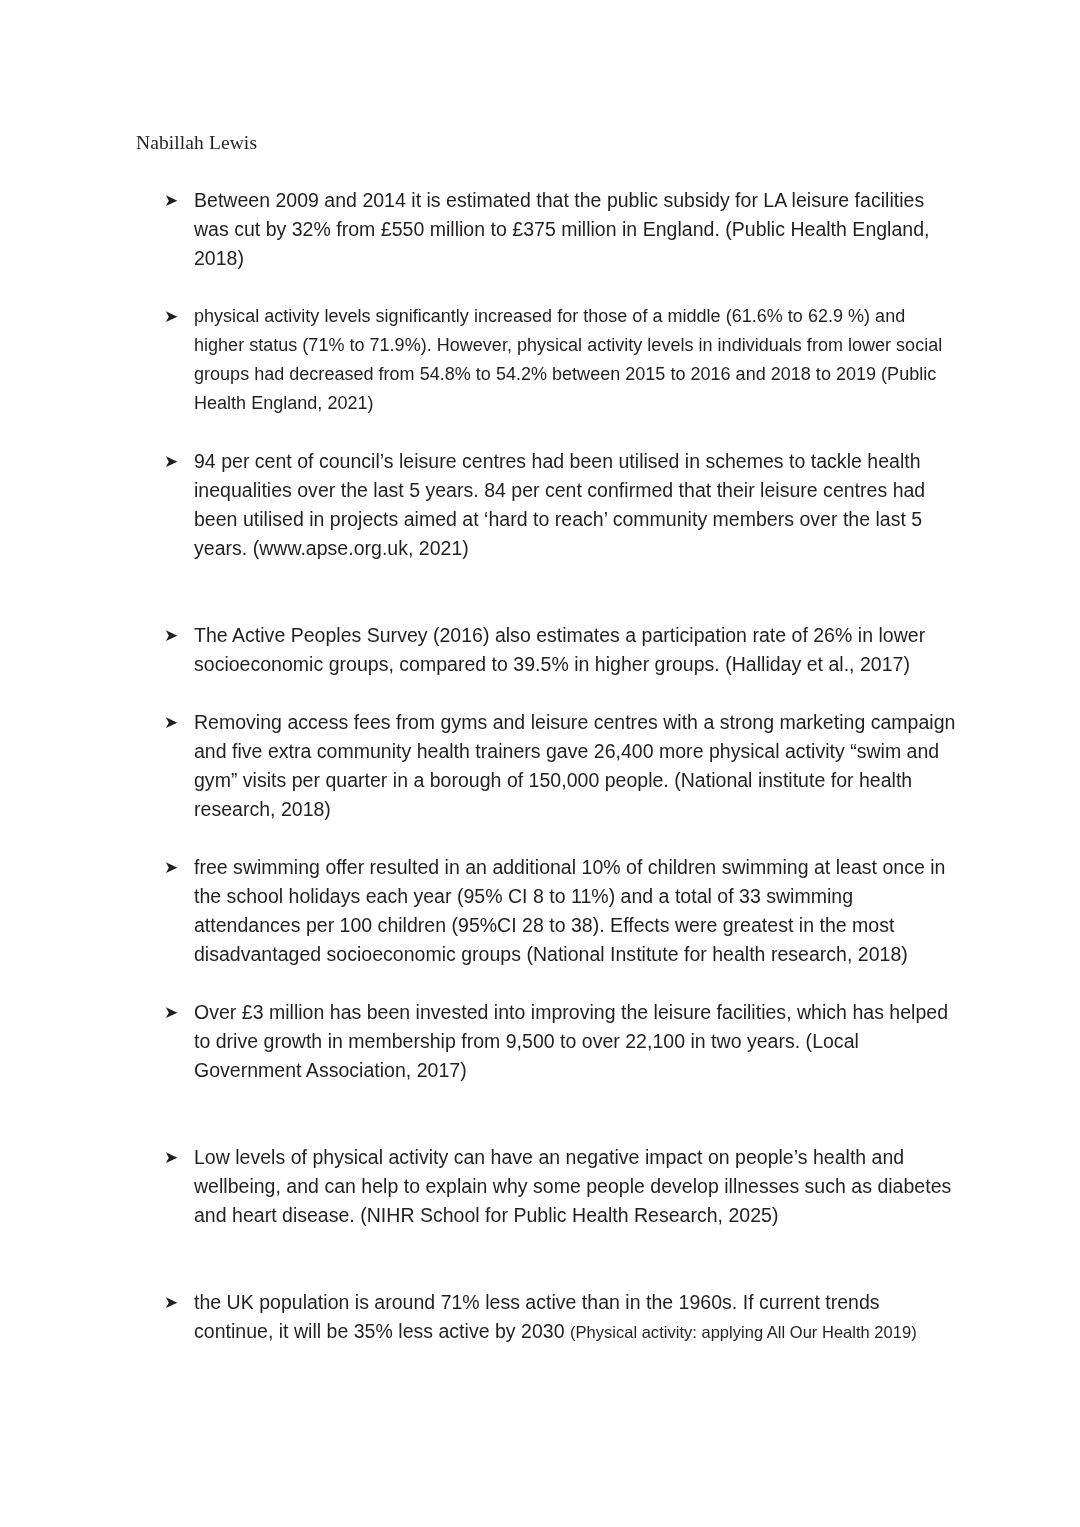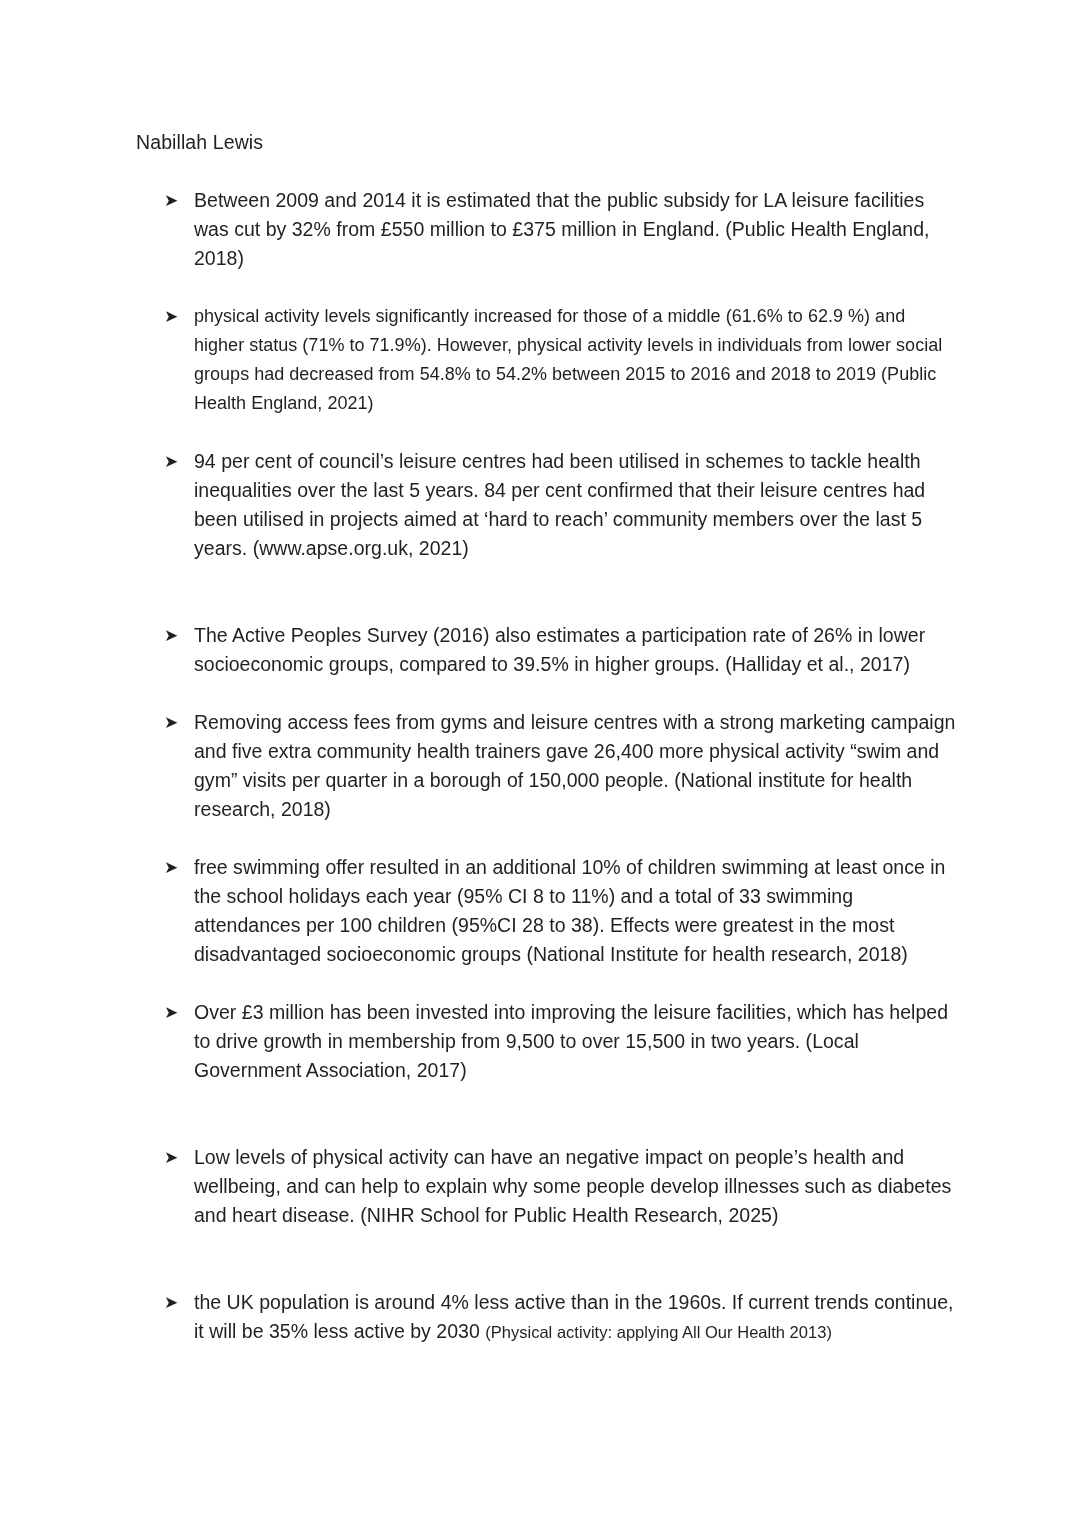--- a/index.html
+++ b/index.html
@@ -26,20 +26,21 @@
     left: 136px;
     top: 128px;
     width: 820px;
   }
   .author {
     font-size: 19.5px;
     line-height: 29px;
     color: #231f20;
     margin: 0 0 24px 0;
     letter-spacing: 0.1px;
+    font-family: Liberation Serif, serif;
   }
   .bullet-list {
     list-style: none;
     margin: 0;
     padding: 0;
   }
   .bullet {
     position: relative;
     padding-left: 58px;
     font-size: 19.5px;
@@ -107,28 +108,28 @@
         <span class="body">Removing access fees from gyms and leisure centres with a strong marketing campaign and five extra community health trainers gave 26,400 more physical activity “swim and gym” visits per quarter in a borough of 150,000 people. (National institute for health research, 2018)</span>
       </li>
 
       <li class="bullet gap-1">
         <span class="marker">➤</span>
         <span class="body">free swimming offer resulted in an additional 10% of children swimming at least once in the school holidays each year (95% CI 8 to 11%) and a total of 33 swimming attendances per 100 children (95%CI 28 to 38). Effects were greatest in the most disadvantaged socioeconomic groups (National Institute for health research, 2018)</span>
       </li>
 
       <li class="bullet gap-1">
         <span class="marker">➤</span>
-        <span class="body">Over £3 million has been invested into improving the leisure facilities, which has helped to drive growth in membership from 9,500 to over 15,500 in two years. (Local Government Association, 2017)</span>
+        <span class="body">Over £3 million has been invested into improving the leisure facilities, which has helped to drive growth in membership from 9,500 to over 22,100 in two years. (Local Government Association, 2017)</span>
       </li>
 
       <li class="bullet gap-2">
         <span class="marker">➤</span>
         <span class="body">Low levels of physical activity can have an negative impact on people’s health and wellbeing, and can help to explain why some people develop illnesses such as diabetes and heart disease. (NIHR School for Public Health Research, 2025)</span>
       </li>
 
       <li class="bullet gap-2">
         <span class="marker">➤</span>
-        <span class="body"><span>the UK population is around 4% less active than in the 1960s. If current trends continue, it will be 35% less active by 2030 </span><span class="cite-sm">(Physical activity: applying All Our Health 2013)</span></span>
+        <span class="body"><span>the UK population is around 71% less active than in the 1960s. If current trends continue, it will be 35% less active by 2030 </span><span class="cite-sm">(Physical activity: applying All Our Health 2019)</span></span>
       </li>
 
     </ul>
   </div>
 </div>
 
 </body></html>

